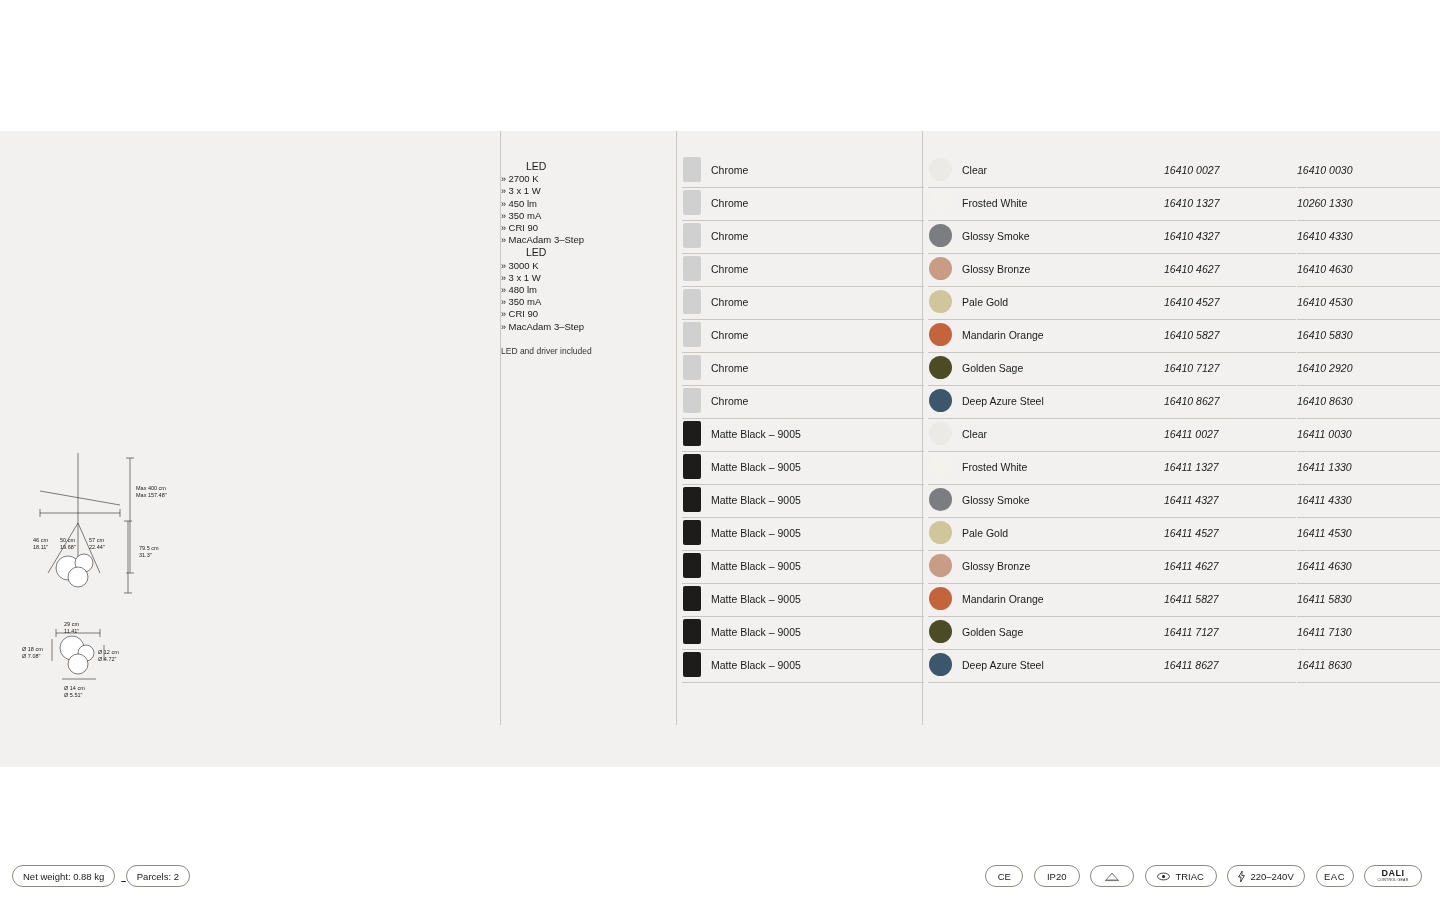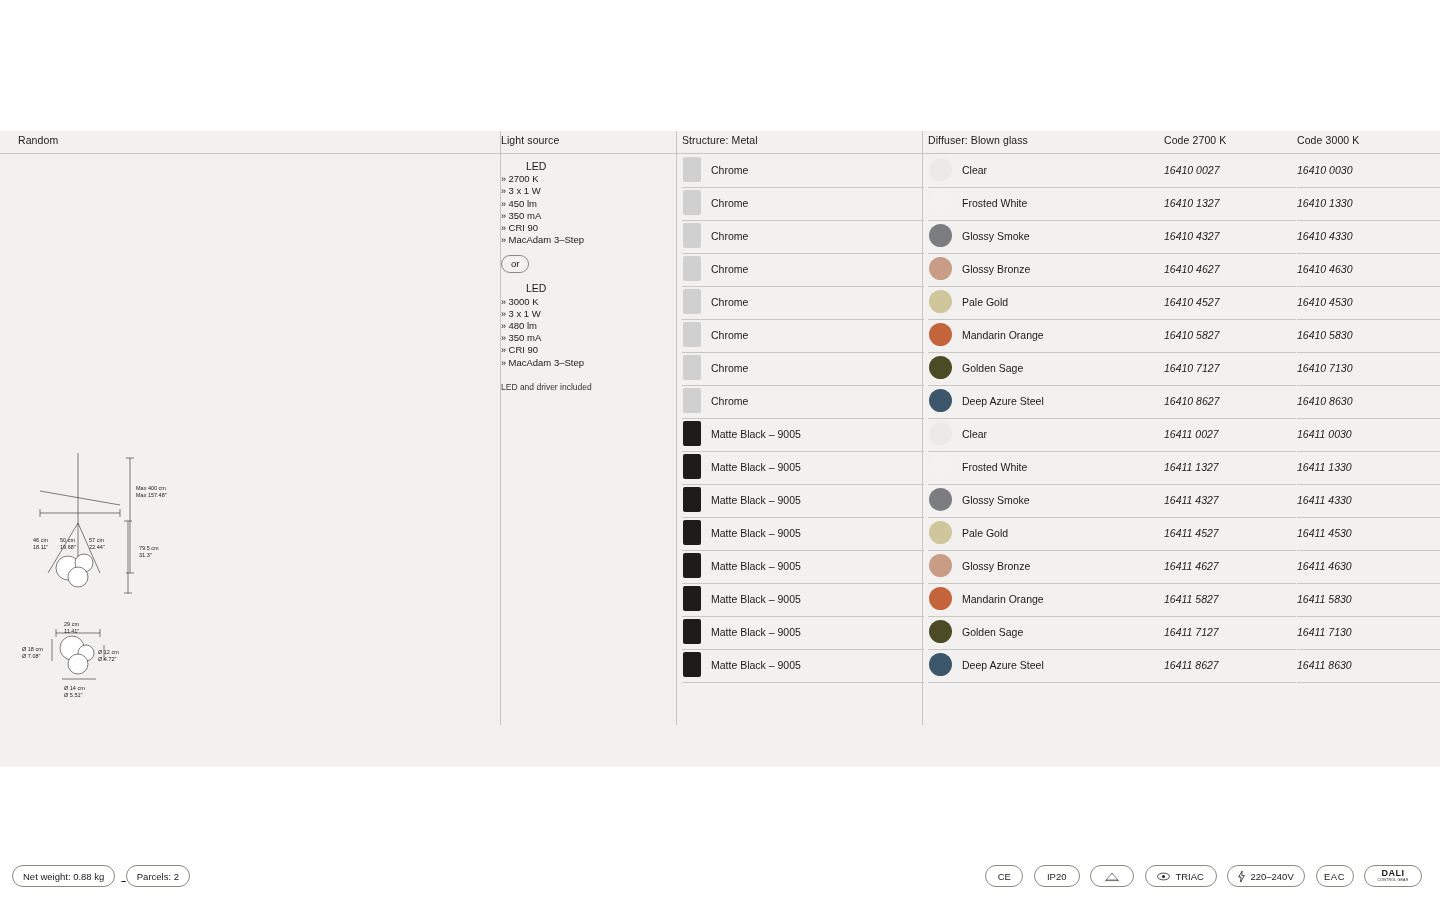--- a/index.html
+++ b/index.html
@@ -187,28 +187,20 @@
   .dali-top { font-size: 9px; font-weight: bold; letter-spacing: 0.5px; }
   .dali-bot { font-size: 3.6px; letter-spacing: 0.2px; margin-top: 1px; }
 </style>
 </head>
 <body>
 
 <div class="page">
 
   <div class="spec-sheet">
 
-    <div class="header-row">
-      <span class="header-label h-random">Random</span>
-      <span class="header-label h-light">Light source</span>
-      <span class="header-label h-struct">Structure: Metal</span>
-      <span class="header-label h-diff">Diffuser: Blown glass</span>
-      <span class="header-label h-code27">Code 2700 K</span>
-      <span class="header-label h-code30">Code 3000 K</span>
-    </div>
 
     <div class="vline" style="left:500px; top:0; height:594px;"></div>
     <div class="vline" style="left:676px; top:0; height:594px;"></div>
     <div class="vline" style="left:922px; top:0; height:594px;"></div>
 
     <div class="drawing">
       <svg class="draw-svg" width="500" height="570" viewBox="0 0 500 570">
         <g stroke="#2a2a2a" stroke-width="0.6" fill="none">
 
           <line x1="78" y1="300" x2="78" y2="420"></line>
@@ -266,21 +258,20 @@
     <div class="lightsource">
       <div class="ls-title">LED</div>
       <ul class="ls-list">
         <li>2700 K</li>
         <li>3 x 1 W</li>
         <li>450 lm</li>
         <li>350 mA</li>
         <li>CRI 90</li>
         <li>MacAdam 3–Step</li>
       </ul>
-      <div><span class="or-pill">or</span></div>
       <div class="ls-title">LED</div>
       <ul class="ls-list">
         <li>3000 K</li>
         <li>3 x 1 W</li>
         <li>480 lm</li>
         <li>350 mA</li>
         <li>CRI 90</li>
         <li>MacAdam 3–Step</li>
       </ul>
       <div class="ls-note">LED and driver included</div>
@@ -309,21 +300,21 @@
             <span class="opt-label">Chrome</span>
           </div>
           <div class="cell cell-diff">
             <span class="swatch-glass" style="background:#f3f2ef"></span>
             <span class="opt-label">Frosted White</span>
           </div>
           <div class="cell cell-c27">
             <span class="code-val">16410  1327</span>
           </div>
           <div class="cell cell-c30">
-            <span class="code-val">16410  1330</span>
+            <span class="code-val">10260  1330</span>
           </div>
         </div>
         <div class="opt-row">
           <div class="cell cell-struct">
             <span class="swatch-metal" style="background:#cfd0cf"></span>
             <span class="opt-label">Chrome</span>
           </div>
           <div class="cell cell-diff">
             <span class="swatch-glass" style="background:#7b7d80"></span>
             <span class="opt-label">Glossy Smoke</span>
@@ -389,21 +380,21 @@
             <span class="opt-label">Chrome</span>
           </div>
           <div class="cell cell-diff">
             <span class="swatch-glass" style="background:#4b4c26"></span>
             <span class="opt-label">Golden Sage</span>
           </div>
           <div class="cell cell-c27">
             <span class="code-val">16410  7127</span>
           </div>
           <div class="cell cell-c30">
-            <span class="code-val">16410  7130</span>
+            <span class="code-val">16410  2920</span>
           </div>
         </div>
         <div class="opt-row">
           <div class="cell cell-struct">
             <span class="swatch-metal" style="background:#cfd0cf"></span>
             <span class="opt-label">Chrome</span>
           </div>
           <div class="cell cell-diff">
             <span class="swatch-glass" style="background:#3c566b"></span>
             <span class="opt-label">Deep Azure Steel</span>

